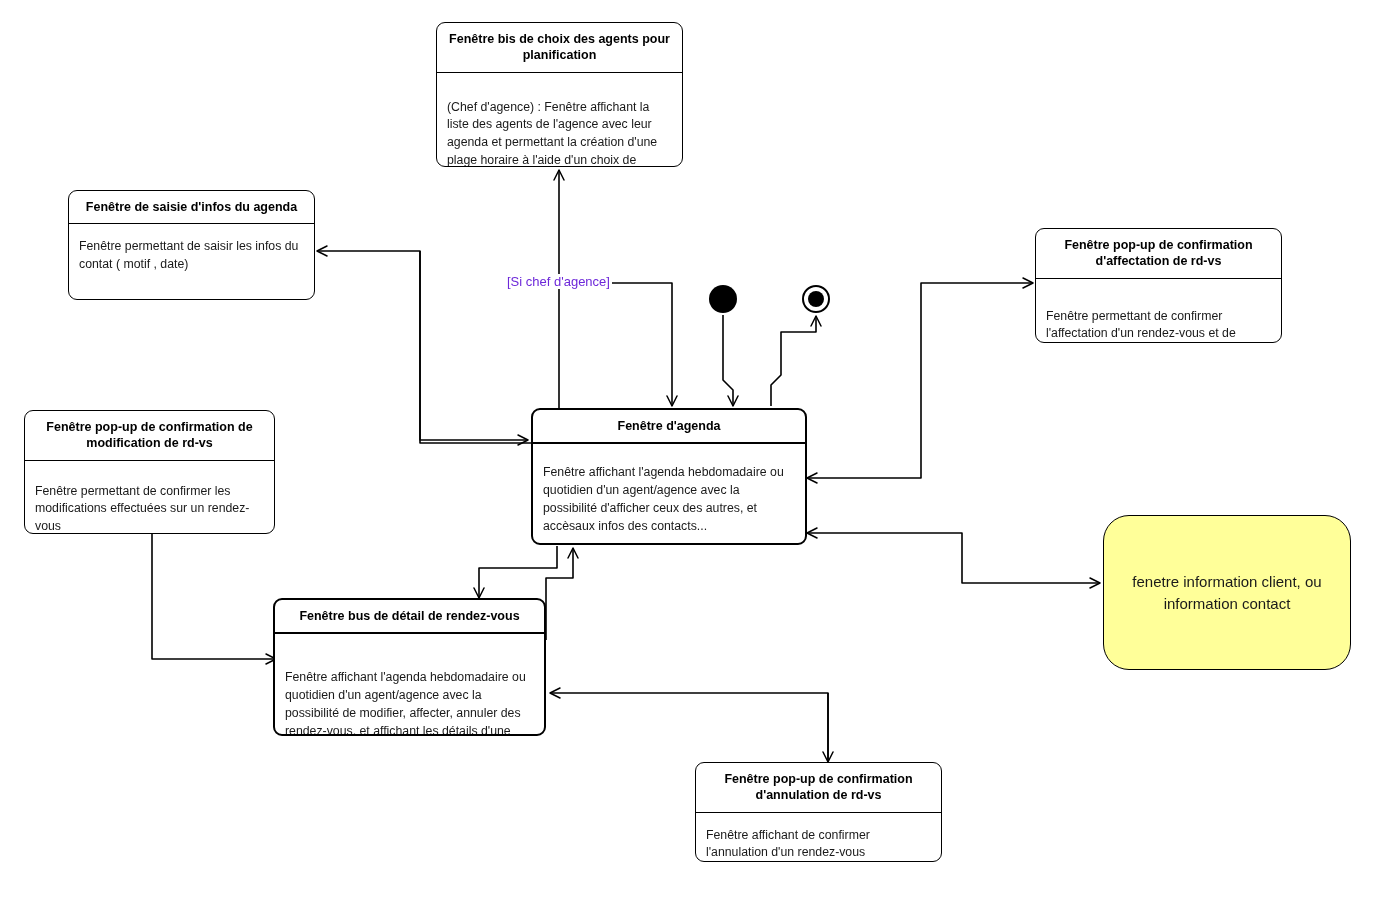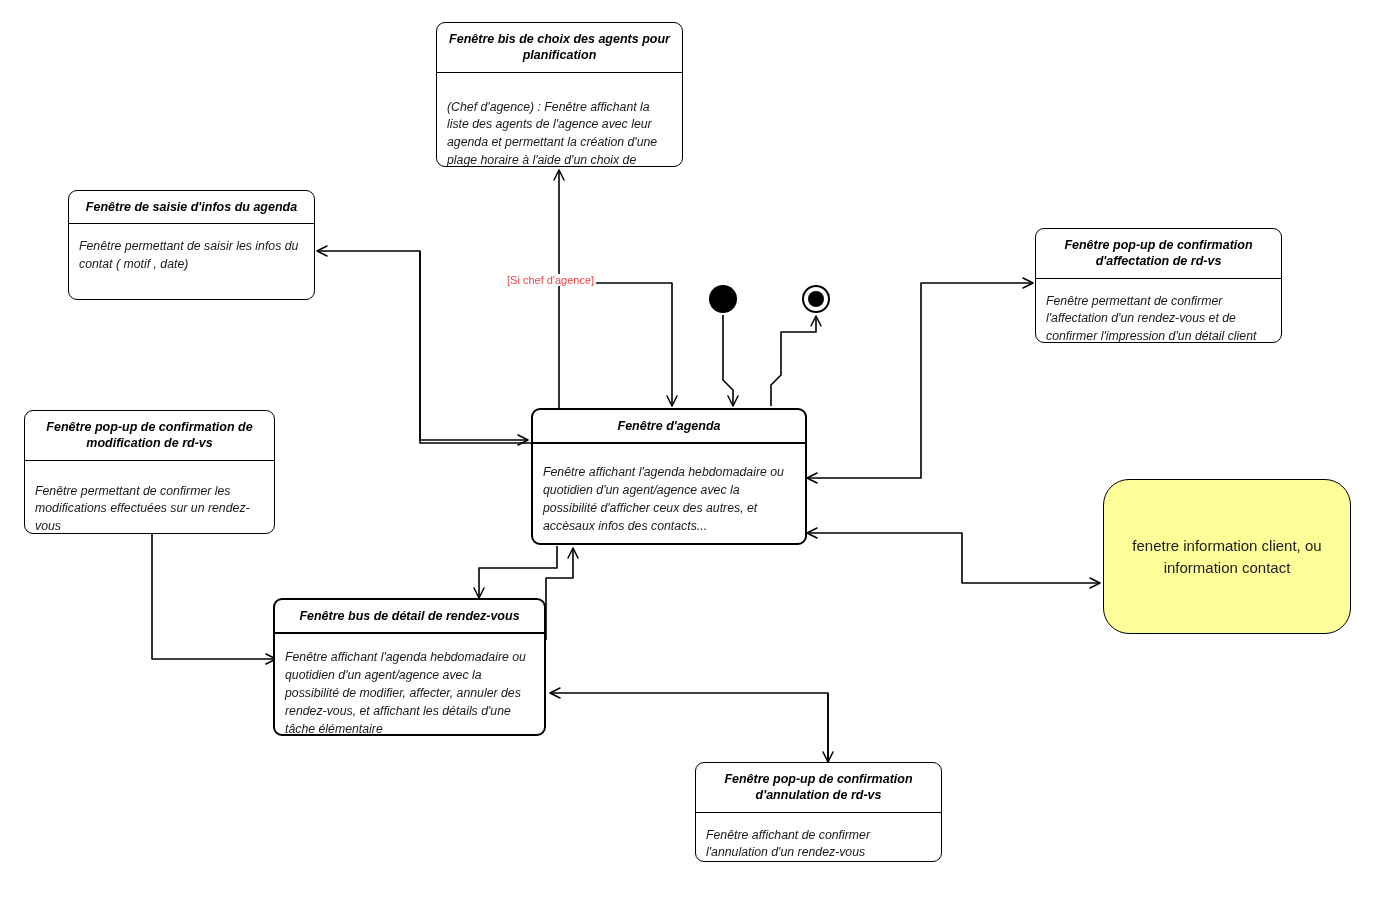--- a/index.html
+++ b/index.html
@@ -32,21 +32,20 @@
   .state {
     position: absolute;
     box-sizing: border-box;
     background: #ffffff;
     border: 1.6px solid #000000;
     border-radius: 9px;
     display: flex;
     flex-direction: column;
     overflow: hidden;
     z-index: 3;
-    font-style: italic;
   }
   .state.thick {
     border-width: 2.6px;
   }
   .state-title {
     box-sizing: border-box;
     font-size: 12.5px;
     font-weight: bold;
     color: #000000;
     text-align: center;
@@ -114,22 +113,22 @@
     transform: translate(-50%, -50%);
     width: 16px;
     height: 16px;
     border-radius: 50%;
     background: #000000;
   }
 
   
   .guard-label {
     position: absolute;
-    font-size: 11px;
-    color: #ef4444;
+    font-size: 13px;
+    color: #6d28d9;
     white-space: nowrap;
     background: #ffffff;
     padding: 0 2px;
     z-index: 4;
   }
 </style>
 </head>
 <body>
 
 <div id="canvas">
@@ -183,36 +182,36 @@
   <div class="state" style="left:24px; top:410px; width:251px; height:124px;">
     <div class="state-title">Fenêtre pop-up de confirmation de modification de rd-vs</div>
     <div class="state-body" style="padding-top:10px;margin-top:12px;">Fenêtre permettant de confirmer les modifications effectuées sur un rendez-vous</div>
   </div>
 
   <div class="state thick" style="left:531px; top:408px; width:276px; height:137px;">
     <div class="state-title">Fenêtre d'agenda</div>
     <div class="state-body" style="padding-top:20px;">Fenêtre affichant l'agenda hebdomadaire ou quotidien d'un agent/agence avec la possibilité d'afficher ceux des autres, et accèsaux infos des contacts...</div>
   </div>
 
-  <div class="state" style="left:1035px; top:228px; width:247px; height:115px;">
+  <div class="state" style="left:1035px; top:228px; width:247px; height:115px;gap:15px;">
     <div class="state-title">Fenêtre pop-up de confirmation d'affectation de rd-vs</div>
     <div class="state-body" style="">Fenêtre permettant de confirmer l'affectation d'un rendez-vous et de confirmer l'impression d'un détail client</div>
   </div>
 
-  <div class="state thick" style="left:273px; top:598px; width:273px; height:138px;">
+  <div class="state thick" style="left:273px; top:598px; width:273px; height:138px;gap:20px;">
     <div class="state-title">Fenêtre bus de détail de rendez-vous</div>
     <div class="state-body" style="padding-top:15px;">Fenêtre affichant l'agenda hebdomadaire ou quotidien d'un agent/agence avec la possibilité de modifier, affecter, annuler des rendez-vous, et affichant les détails d'une tâche élémentaire</div>
   </div>
 
   <div class="state" style="left:695px; top:762px; width:247px; height:100px;">
     <div class="state-title">Fenêtre pop-up de confirmation d'annulation de rd-vs</div>
     <div class="state-body" style="padding-top:14px;">Fenêtre affichant de confirmer l'annulation d'un rendez-vous</div>
   </div>
 
-  <div class="note-yellow" style="left:1103px; top:479px; width:248px; height:155px; background:#ffff99;align-items:center;">
+  <div class="note-yellow" style="left:1103px; top:515px; width:248px; height:155px; background:#ffff99;align-items:center;">
     <span>fenetre information client, ou information contact</span>
   </div>
 
   <div class="initial-state" style="left:709px; top:285px;"></div>
   <div class="final-state" style="left:802px; top:285px;"></div>
 
   <div class="guard-label" style="left:505px; top:274px;">[Si chef d'agence]</div>
 
 </div>
 

